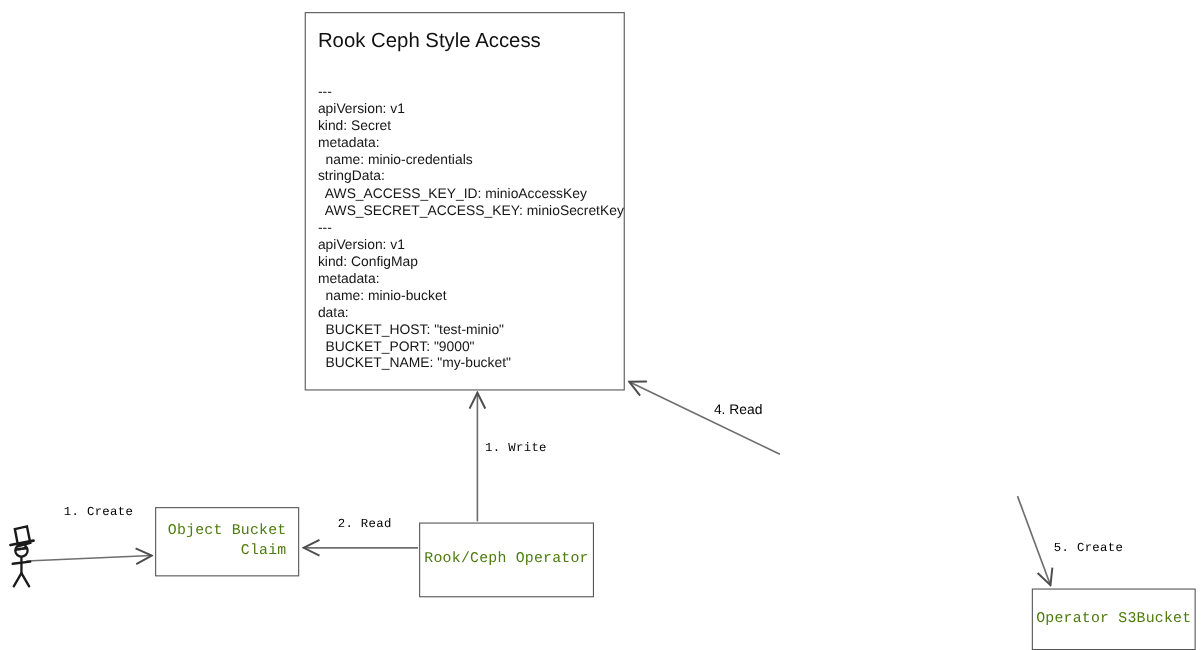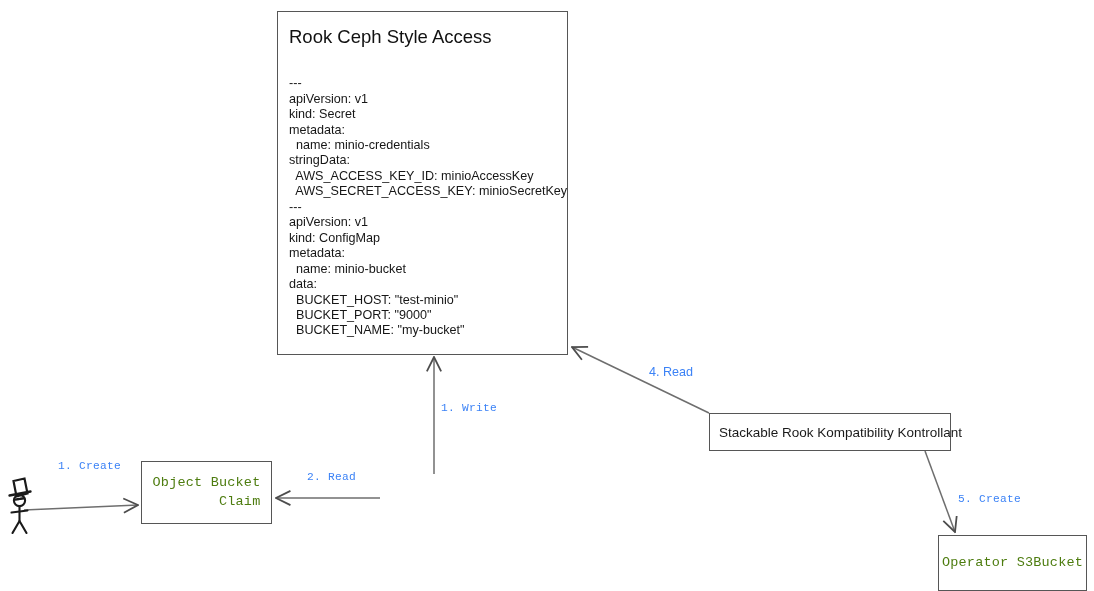--- a/index.html
+++ b/index.html
@@ -61,21 +61,21 @@
     font-family: "Liberation Sans", sans-serif;
     font-size: 12.6px;
     line-height: 15.45px;
     color: #161616;
     white-space: pre;
   }
   .edge-label {
     position: absolute;
     font-family: "Liberation Mono", monospace;
     font-size: 11.2px;
-    color: #3b82f6;
+    color: #000000;
     white-space: pre;
     letter-spacing: 0.3px;
   }
   .edge-label.sans {
     font-family: "Liberation Sans", sans-serif;
     font-size: 12.6px;
     letter-spacing: 0;
   }
   svg.layer {
     position: absolute;
@@ -145,24 +145,24 @@
   BUCKET_HOST: "test-minio"
   BUCKET_PORT: "9000"
   BUCKET_NAME: "my-bucket"</div>
   </div>
 
   <div class="box mono-box" style="left:141px; top:461px; width:131px; height:63px;">
     <span style="white-space:pre;">Object Bucket
 Claim</span>
   </div>
 
+  <div class="box mono-box" style="left:381px; top:475px; width:159px; height:68px;">
+    <span style="white-space:pre;">Rook/Ceph Operator</span>
+  </div>
 
-  <div class="box sans-box" style="left:709px; top:413px; width:242px; height:38px;">
-    <span style="white-space:pre;">Stackable Rook Kompatibility Kontrollant</span>
-  </div>
 
   <div class="box mono-box" style="left:938px; top:535px; width:149px; height:56px;">
     <span style="white-space:pre;">Operator S3Bucket</span>
   </div>
 
   <div class="edge-label" style="left:58px; top:460px;">1. Create</div>
 
   <div class="edge-label" style="left:307px; top:471px;">2. Read</div>
 
   <div class="edge-label" style="left:441px; top:402px;">1. Write</div>

